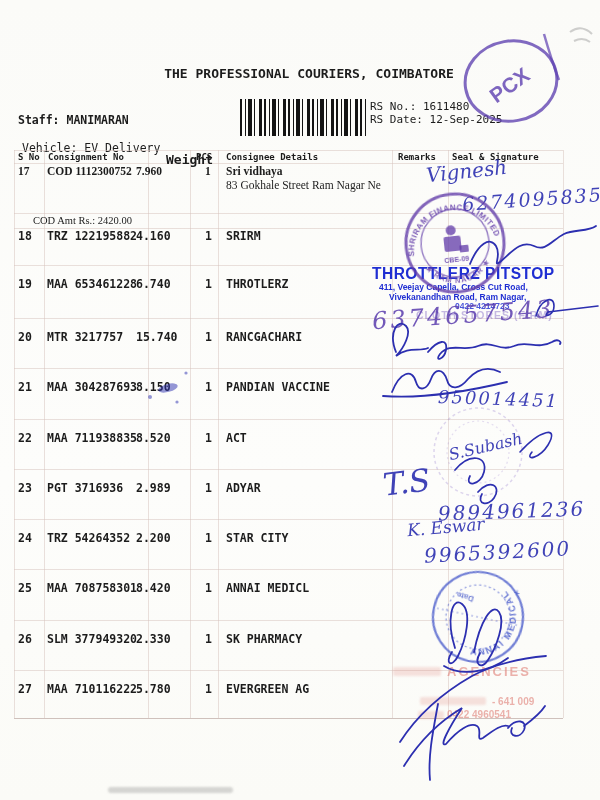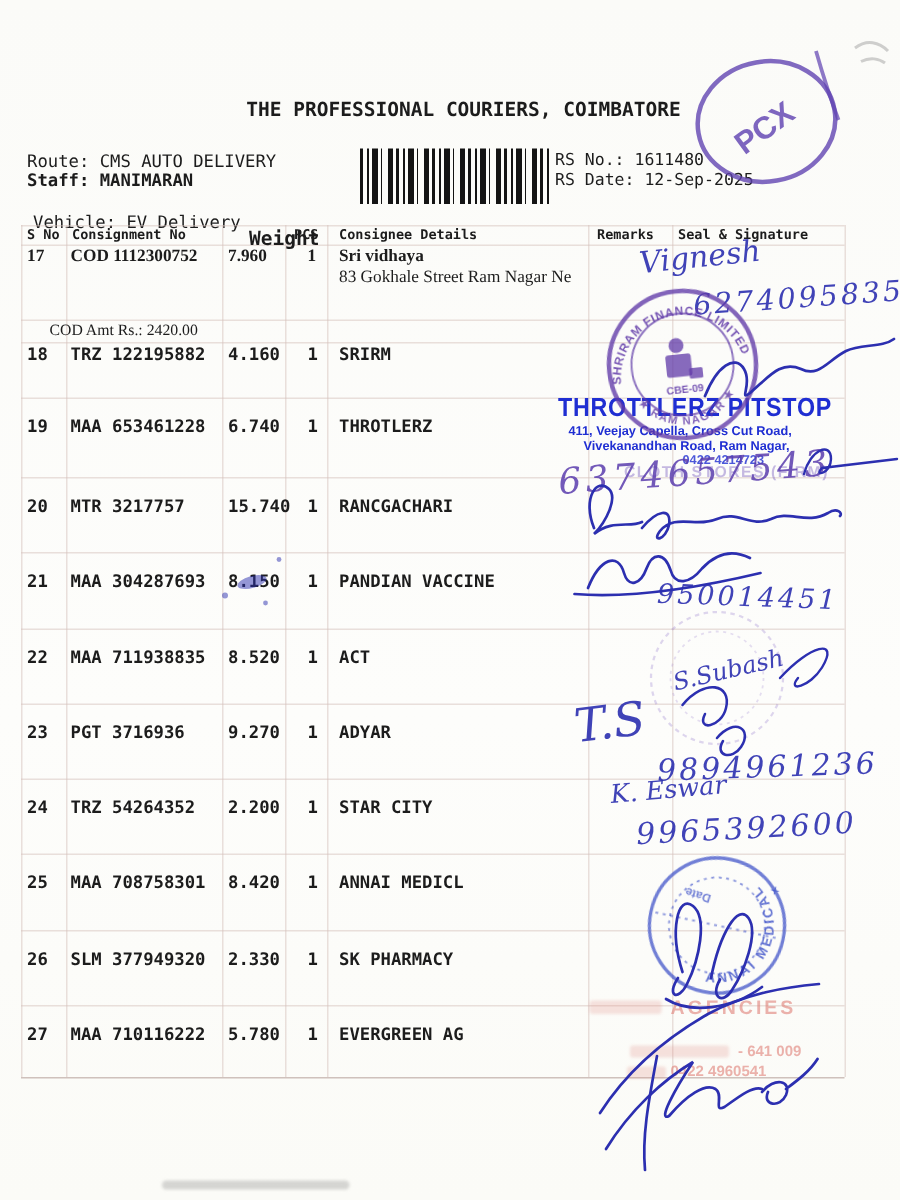--- a/index.html
+++ b/index.html
@@ -14,21 +14,21 @@
   .barcode{position:absolute;left:240px;top:99px;width:126px;height:37px;
     background-image:repeating-linear-gradient(90deg,#141414 0 2px,transparent 2px 5px,#141414 5px 6px,transparent 6px 8px,#141414 8px 12px,transparent 12px 14px,#141414 14px 15px,transparent 15px 19px,#141414 19px 22px,transparent 22px 24px);}
   
   .vline,.hline{position:absolute;background:rgba(213,194,188,.5);}
   .hline.dark{background:rgba(188,168,162,.7);}
   
   .trow{position:absolute;left:0;width:600px;height:50px;}
   .cell{position:absolute;white-space:pre;font-weight:700;font-size:11.5px;}
   .c-sno{left:18px;top:0;}
   .c-con{left:47px;top:0;}
-  .c-wt{left:152px;top:0;}
+  .c-wt{left:136px;top:0;}
   .c-pcs{left:205px;top:0;}
   .c-cons{left:226px;top:0;}
   .c-cons2{left:226px;top:14px;font-weight:400;}
   .c-note{left:33px;top:50px;font-weight:400;font-size:10.5px;}
   
   .hw{position:absolute;font-family:"DejaVu Serif",serif;font-style:italic;color:#2c2fb0;white-space:nowrap;opacity:.9;}
   .hw.purple{color:#5b3dae;}
   
   .tstamp{position:absolute;color:#1f2ed2;font-family:"Liberation Sans",sans-serif;font-weight:bold;white-space:nowrap;filter:blur(.3px);}
   .faded-purple{position:absolute;color:rgba(120,90,190,.42);font-family:"Liberation Sans",sans-serif;font-weight:bold;white-space:nowrap;letter-spacing:1px;filter:blur(.4px);}
@@ -38,21 +38,20 @@
   svg.inkoverlay{position:absolute;left:0;top:0;pointer-events:none;}
   .soft{filter:blur(.35px);}
 </style>
 </head>
 <body>
 
 <div class="page">
 
   <div class="abs pr ctr" style="top:66px;font-size:13px;padding-left:18px;">THE PROFESSIONAL COURIERS, COIMBATORE</div>
 
-  <div class="abs w4" style="left:18px;top:100px;font-size:11.5px;">Route: CMS AUTO DELIVERY</div>
   <div class="abs pr" style="left:18px;top:113px;font-size:11.5px;">Staff: MANIMARAN</div>
   <div class="abs w4" style="left:22px;top:141px;font-size:11.5px;">Vehicle: EV Delivery</div>
 
   <div class="barcode"></div>
 
   <div class="abs w4" style="left:370px;top:100px;font-size:11px;">RS No.: 1611480</div>
   <div class="abs w4" style="left:370px;top:113px;font-size:11px;">RS Date: 12-Sep-2025</div>
 
   <div id="grid-layer">
       <div class="vline" style="left: 14px; top: 150px; width: 1px; height: 568px;"></div>
@@ -133,21 +132,21 @@
       <span class="cell c-sno">22</span>
       <span class="cell c-con">MAA 711938835</span>
       <span class="cell c-wt">8.520</span>
       <span class="cell c-pcs">1</span>
       <span class="cell c-cons">ACT</span>
 
     </div>
       <div class="trow" style="top: 481px;">
       <span class="cell c-sno">23</span>
       <span class="cell c-con">PGT 3716936</span>
-      <span class="cell c-wt">9.270</span>
+      <span class="cell c-wt">2.989</span>
       <span class="cell c-pcs">1</span>
       <span class="cell c-cons">ADYAR</span>
 
     </div>
       <div class="trow" style="top: 531px; text-decoration: underline;">
       <span class="cell c-sno">24</span>
       <span class="cell c-con">TRZ 54264352</span>
       <span class="cell c-wt">2.200</span>
       <span class="cell c-pcs">1</span>
       <span class="cell c-cons">STAR CITY</span>

